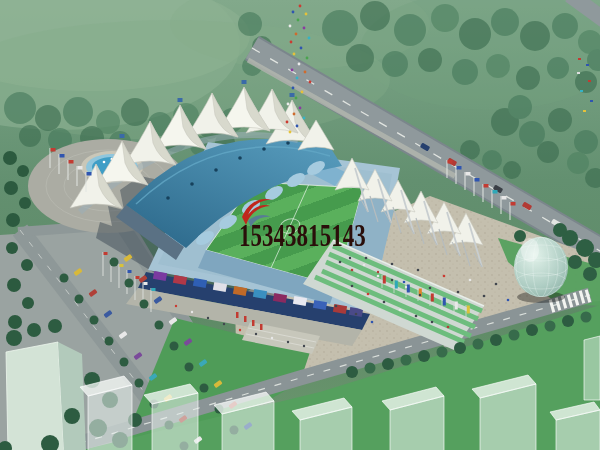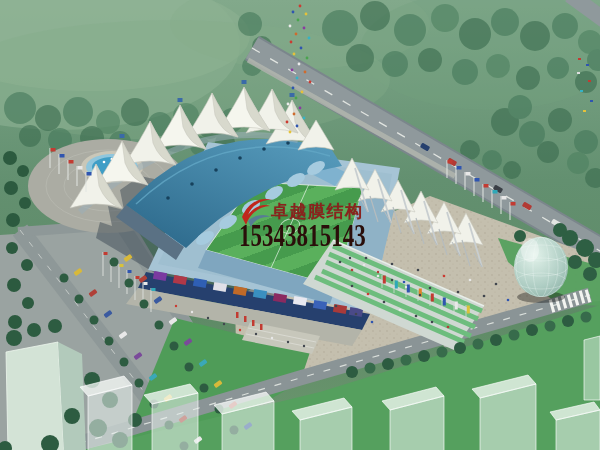--- a/index.html
+++ b/index.html
@@ -588,16 +588,15 @@
     <rect x="590" y="100" width="3" height="2" fill="#2f55b0"></rect>
     <rect x="583" y="110" width="3" height="2" fill="#e5c23a"></rect>
   </g>
 </svg>
 
 <div class="wm">
   <svg class="wm-logo" viewBox="0 0 34 38">
     <path d="M2 24 C8 10 20 3 32 7 C22 6 12 12 8 22 C14 13 24 10 30 13 C20 13 10 20 6 32 Z" fill="#c0271c"></path>
     <path d="M8 28 C14 22 24 20 31 24 C22 23 14 27 11 34 Z" fill="#56789a" opacity="0.9"></path>
   </svg>
-  <div class="wm-company">卓越膜结构</div>
   <div class="wm-phone">15343815143</div>
 </div>
 </div>
 
 </body></html>

